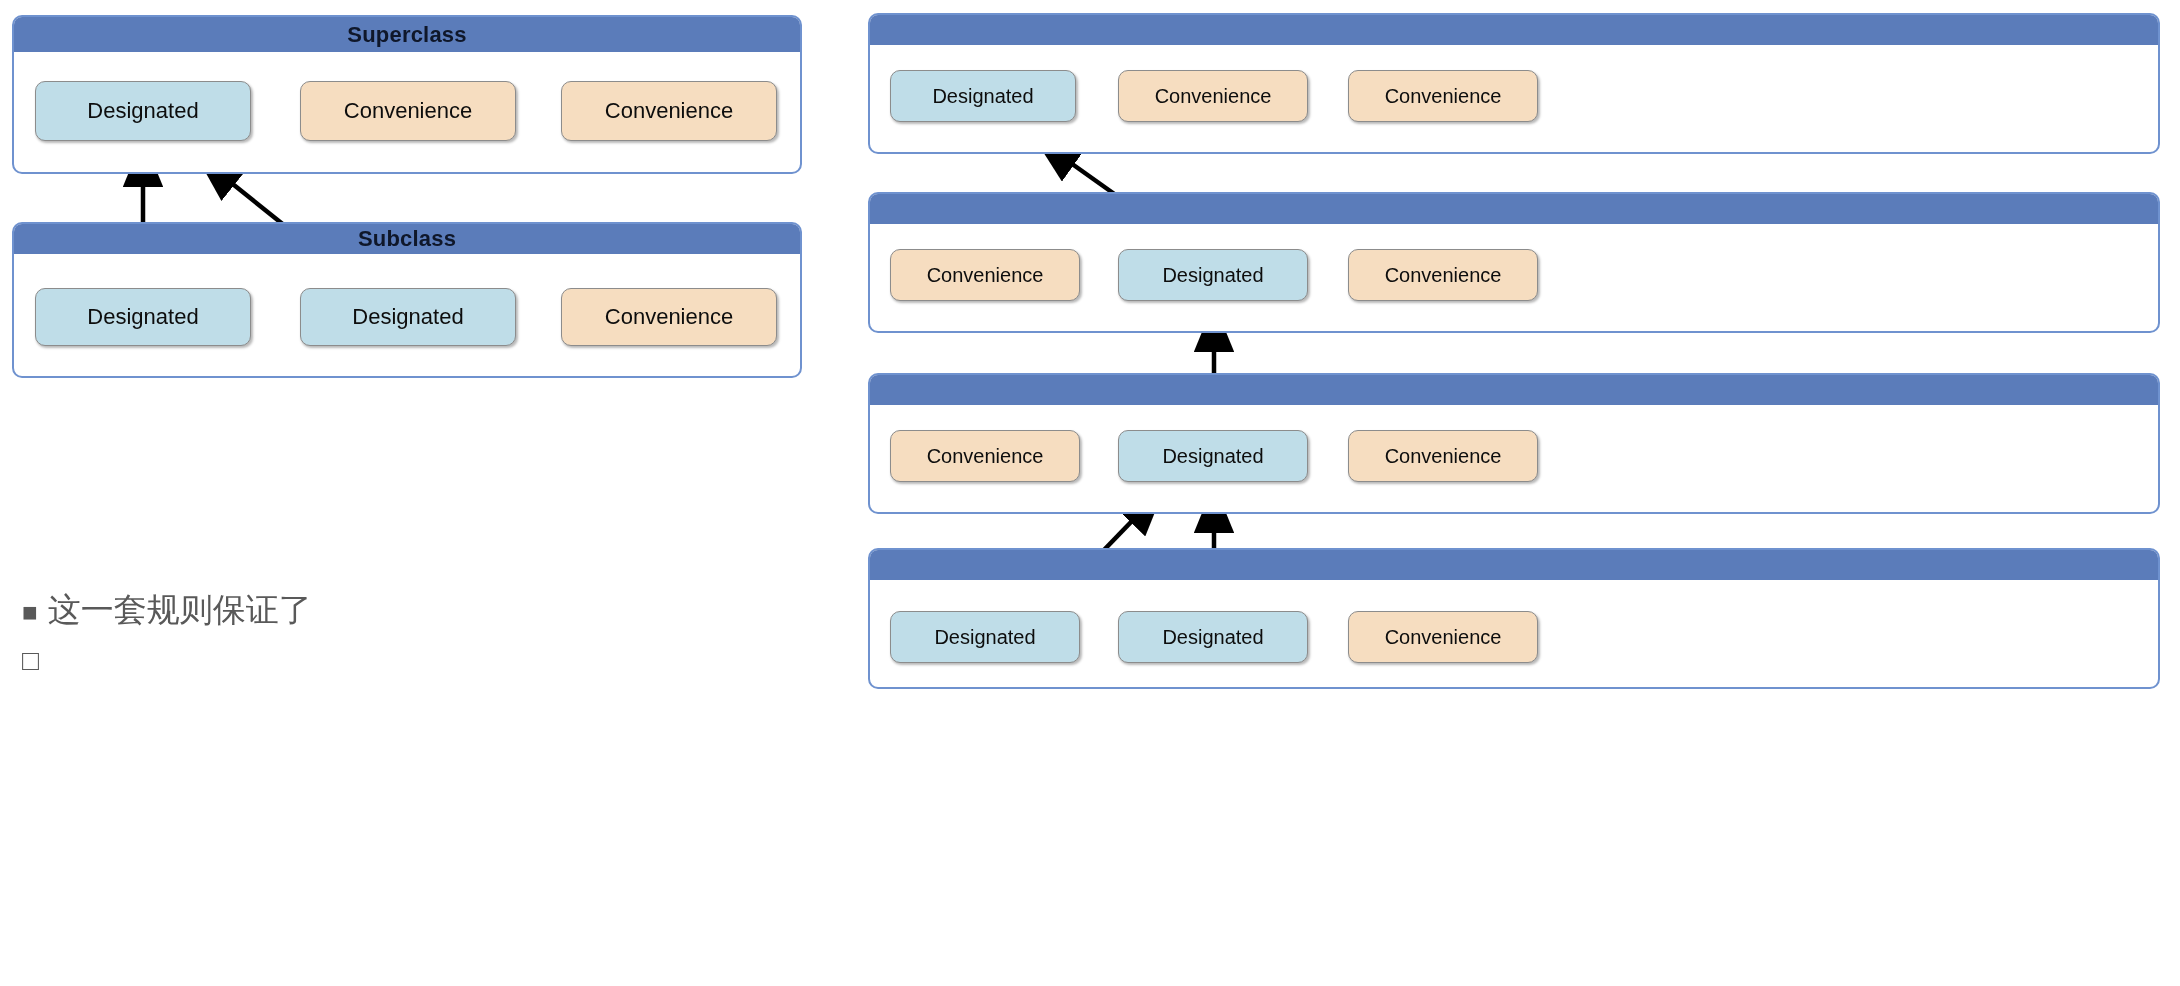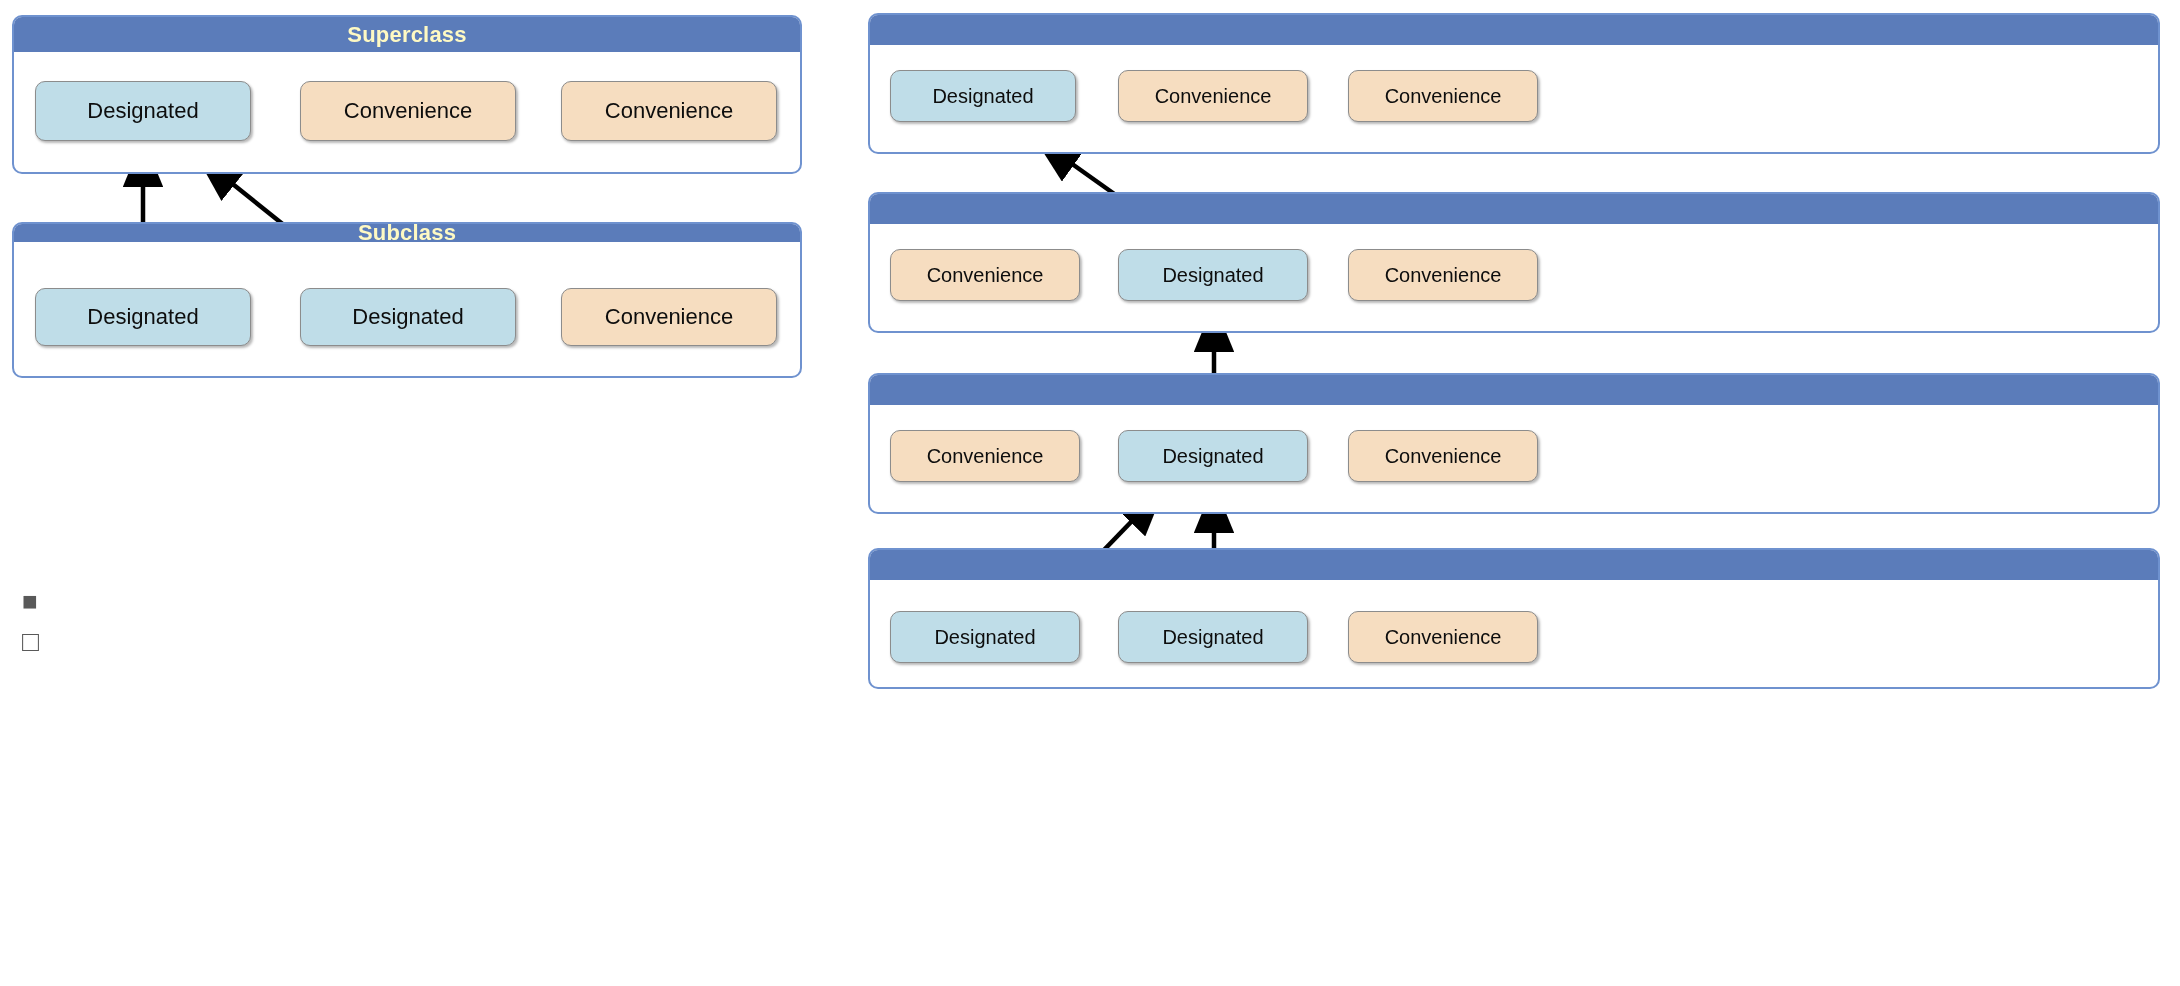--- a/index.html
+++ b/index.html
@@ -16,21 +16,21 @@
     box-sizing:border-box;
     border:2px solid #6f92cf;
     border-radius:10px;
     background:#ffffff;
     overflow:hidden;
   }
   .panel-header{
     position:absolute;
     left:0;right:0;top:0;
     background:#5b7cba;
-    color:#fef9c3;
+    color:#0f172a;
     font-weight:bold;
     font-size:22px;
     display:flex;
     align-items:center;
     justify-content:center;
     letter-spacing:.2px;
   }
   .panel-body{position:absolute;left:0;right:0;bottom:0;}
 
   
@@ -122,21 +122,21 @@
     <span>Designated</span>
   </div>
   <div class="node convenience" style="left:300px;top:81px;width:216px;height:60px;">
     <span>Convenience</span>
   </div>
   <div class="node convenience" style="left:561px;top:81px;width:216px;height:60px;">
     <span>Convenience</span>
   </div>
 
   <div class="panel" style="left:12px;top:222px;width:790px;height:156px;">
-    <div class="panel-header" style="height:18px;">
+    <div class="panel-header" style="height:30px;">
       <span>Subclass</span>
     </div>
     <div class="panel-body" style="top:35px;"></div>
   </div>
   <div class="node designated" style="left:35px;top:288px;width:216px;height:58px;">
     <span>Designated</span>
   </div>
   <div class="node designated" style="left:300px;top:288px;width:216px;height:58px;">
     <span>Designated</span>
   </div>
@@ -204,19 +204,20 @@
   <div class="node designated sm" style="left:1118px;top:611px;width:190px;height:52px;">
     <span>Designated</span>
   </div>
   <div class="node convenience sm" style="left:1348px;top:611px;width:190px;height:52px;">
     <span>Convenience</span>
   </div>
 
   <div class="bullets">
     <div class="bullet-line l1">
       <span class="bullet-mark">■</span>
+      <span>这一套规则保证了</span>
     </div>
     <div class="bullet-line l2">
       <span class="bullet-mark hollow">□</span>
     </div>
   </div>
 
 </div>
 
 </body></html>

